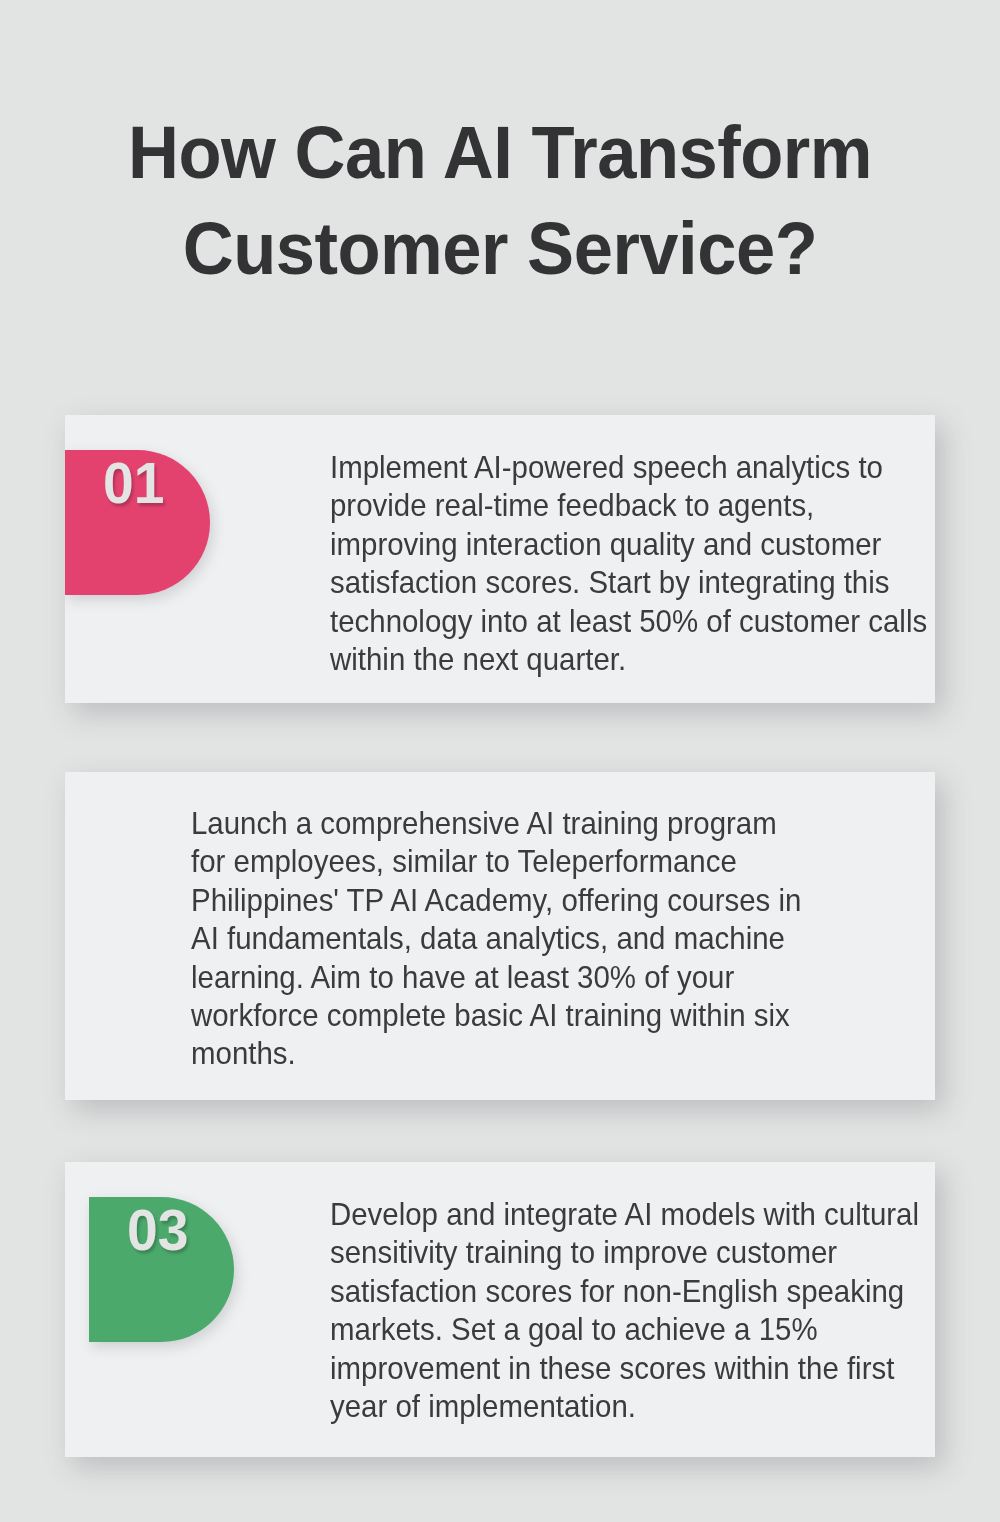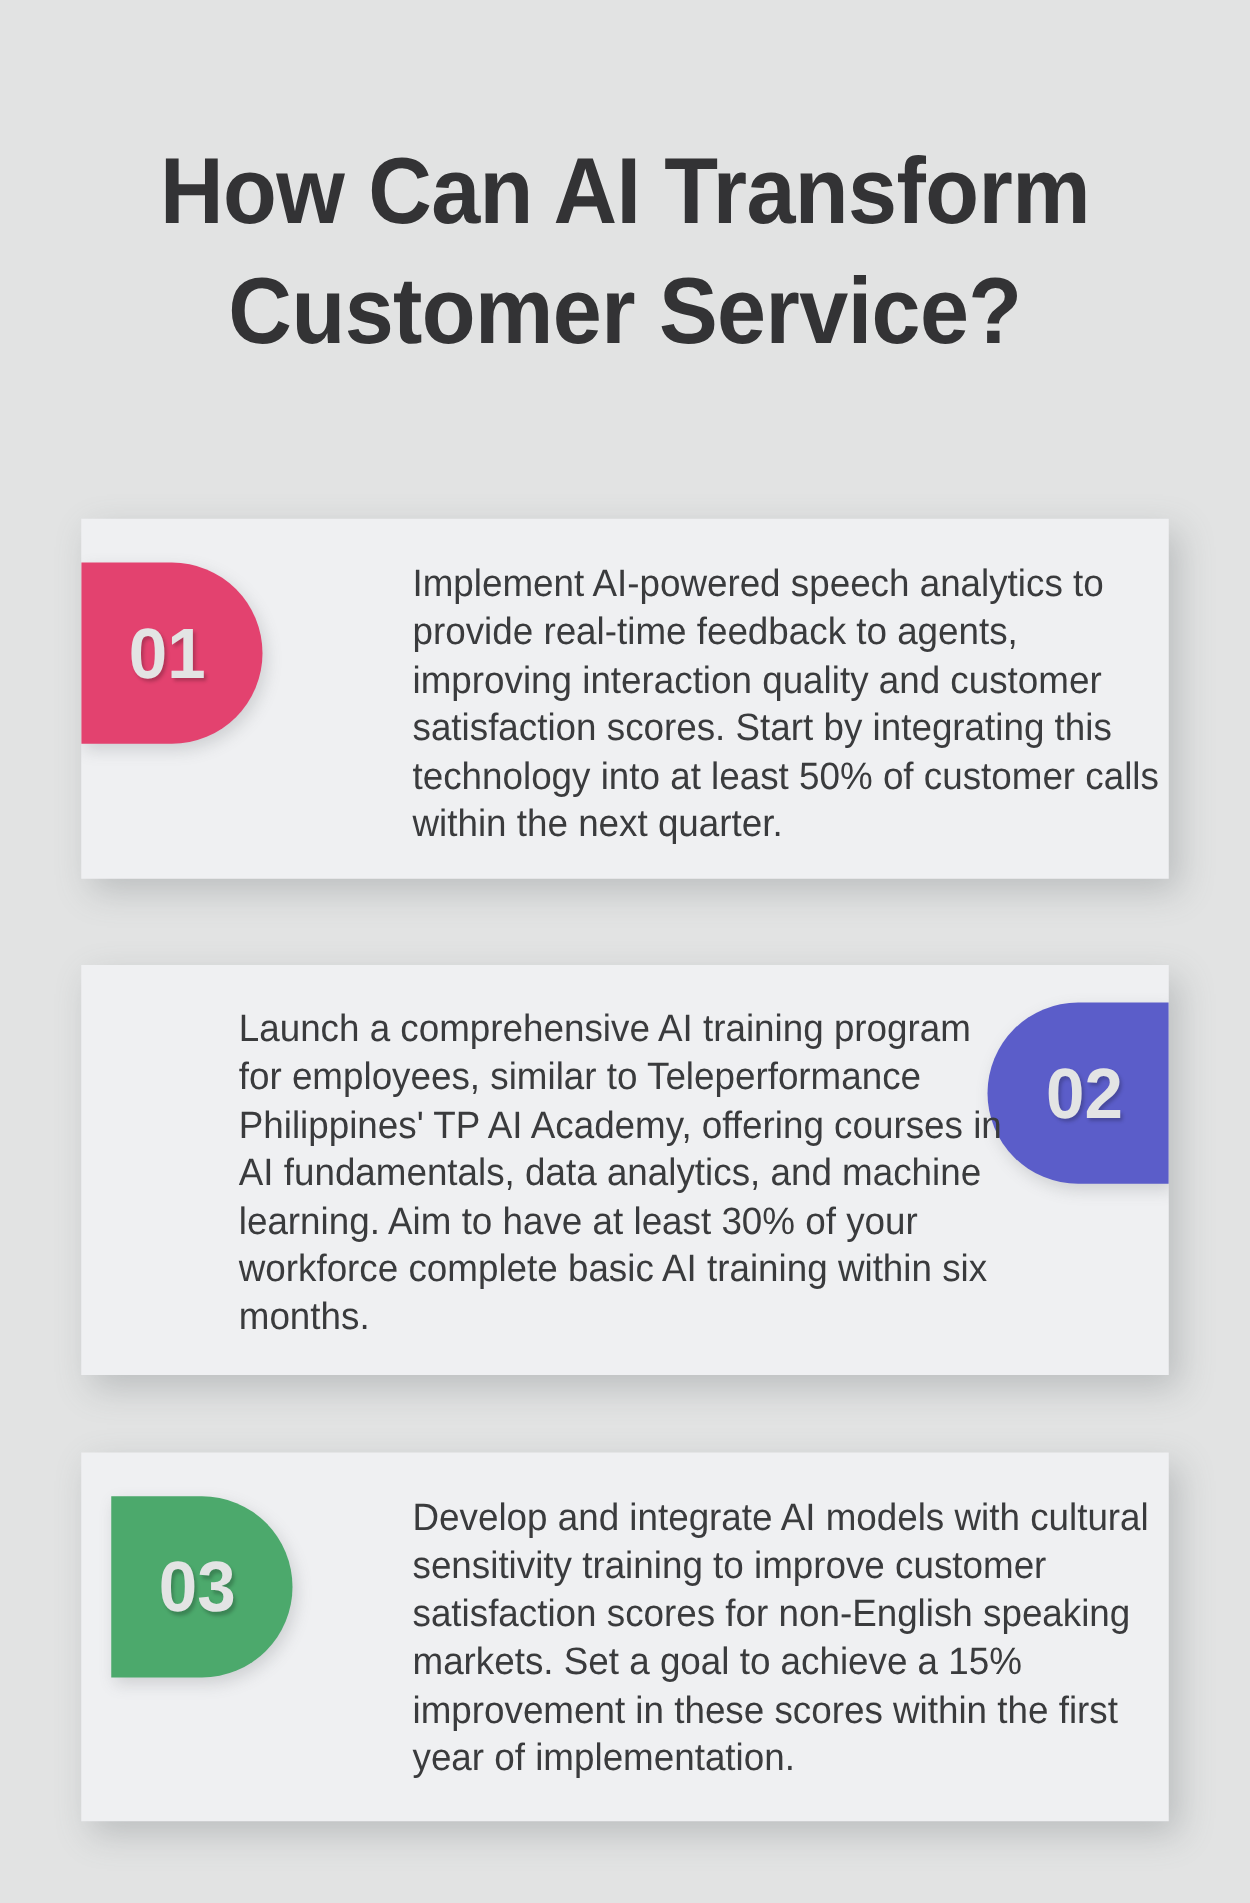--- a/index.html
+++ b/index.html
@@ -64,21 +64,20 @@
     width: 100%;
     height: 100%;
   }
 
   
   .badge {
     position: absolute;
     width: 145px;
     height: 145px;
     display: flex;
-    align-items: center;
     justify-content: center;
     box-shadow: 3px 5px 13px rgba(90,95,100,0.22);
   }
   .badge.left {
     left: 0;
     border-radius: 0 90px 90px 0;
     justify-content: center;
   }
   .badge.right {
     right: 0;
@@ -143,23 +142,20 @@
     <div class="card-inner">
       <div class="badge left" id="badge-1" style="background-color: rgb(227, 66, 111);">
         <span class="badge-num" style="color: rgb(227, 228, 228);">01</span>
       </div>
       <div class="card-text" id="text-1" style="color: rgb(58, 59, 61);">Implement AI-powered speech analytics to provide real-time feedback to agents, improving interaction quality and customer satisfaction scores. Start by integrating this technology into at least 50% of customer calls within the next quarter.</div>
     </div>
   </div>
 
   <div class="card" id="card-2" style="background-color: rgb(239, 240, 242);">
     <div class="card-inner">
-      <div class="badge right" id="badge-2" style="background-color: rgb(91, 93, 201);">
-        <span class="badge-num" style="color: rgb(227, 228, 228);">02</span>
-      </div>
       <div class="card-text" id="text-2" style="color: rgb(58, 59, 61);">Launch a comprehensive AI training program for employees, similar to Teleperformance Philippines' TP AI Academy, offering courses in AI fundamentals, data analytics, and machine learning. Aim to have at least 30% of your workforce complete basic AI training within six months.</div>
     </div>
   </div>
 
   <div class="card" id="card-3" style="background-color: rgb(239, 240, 242);">
     <div class="card-inner">
       <div class="badge left" id="badge-3" style="background-color: rgb(76, 169, 108);">
         <span class="badge-num" style="color: rgb(227, 228, 228);">03</span>
       </div>
       <div class="card-text" id="text-3" style="color: rgb(58, 59, 61);">Develop and integrate AI models with cultural sensitivity training to improve customer satisfaction scores for non-English speaking markets. Set a goal to achieve a 15% improvement in these scores within the first year of implementation.</div>

